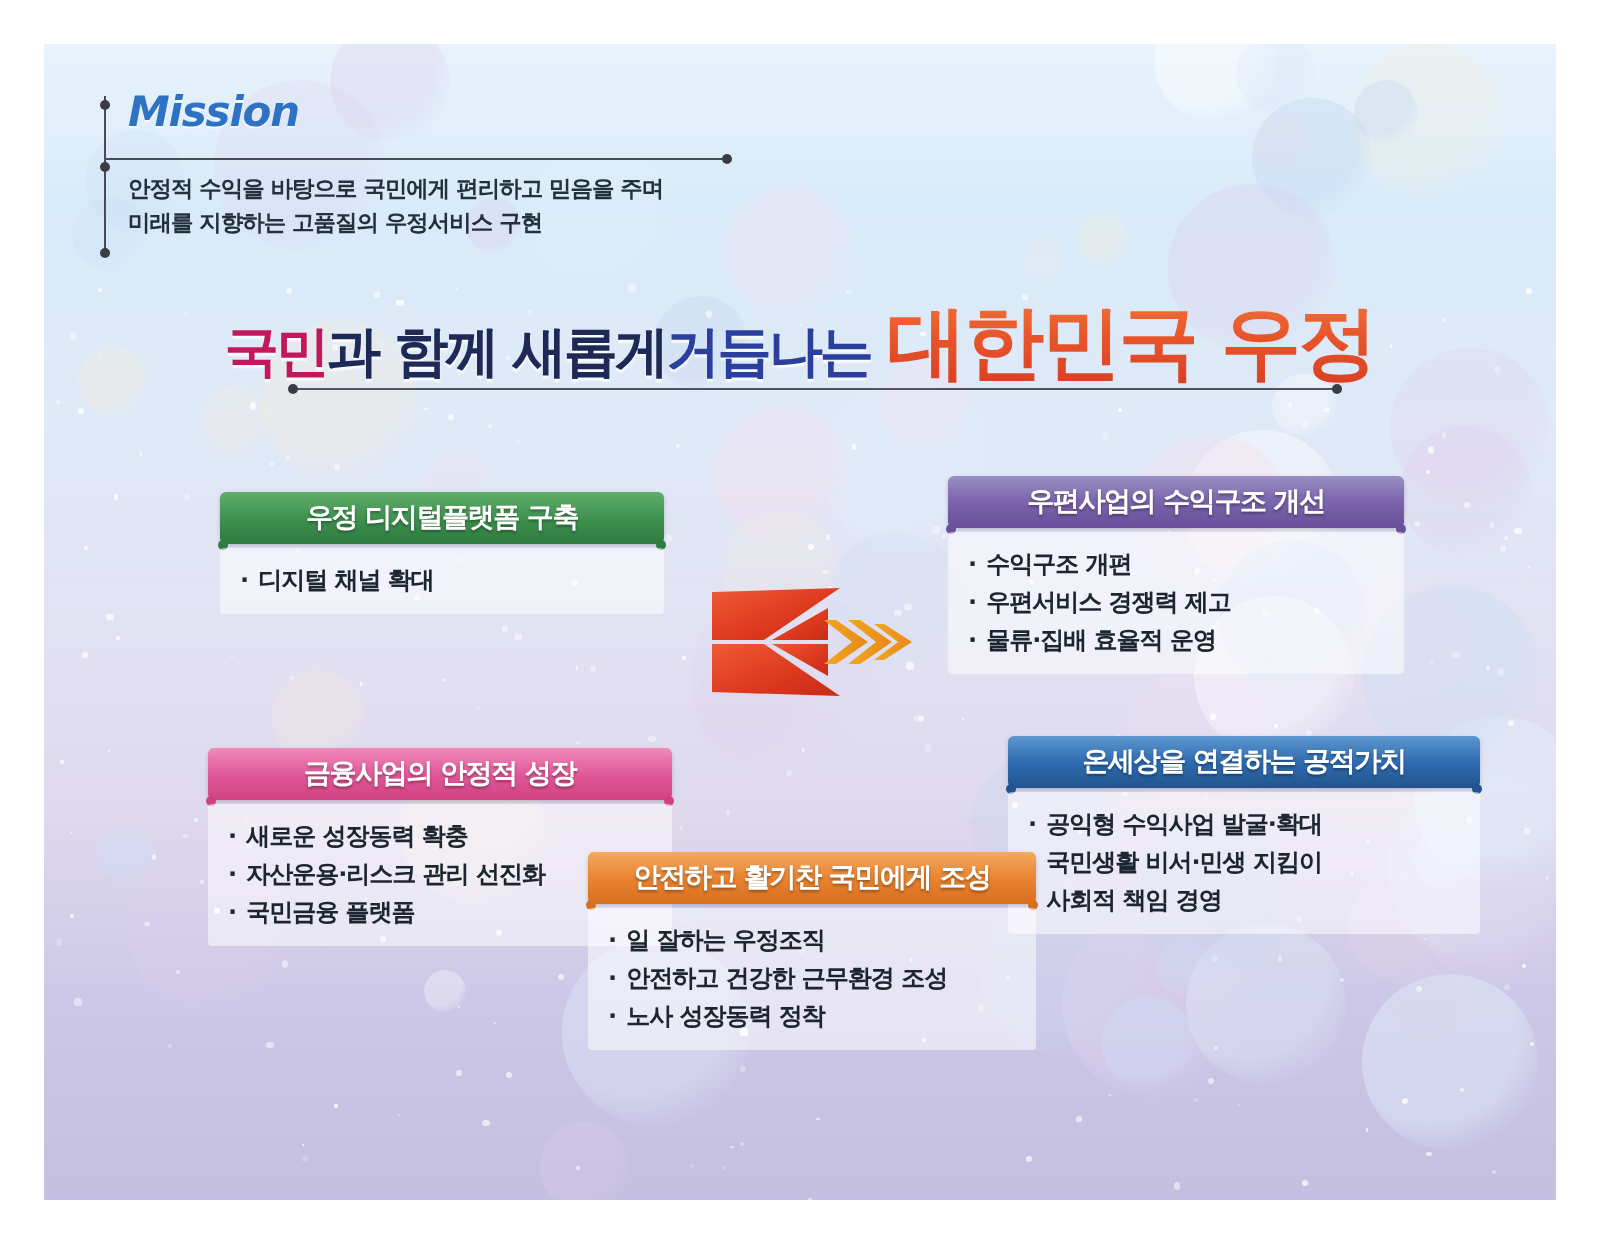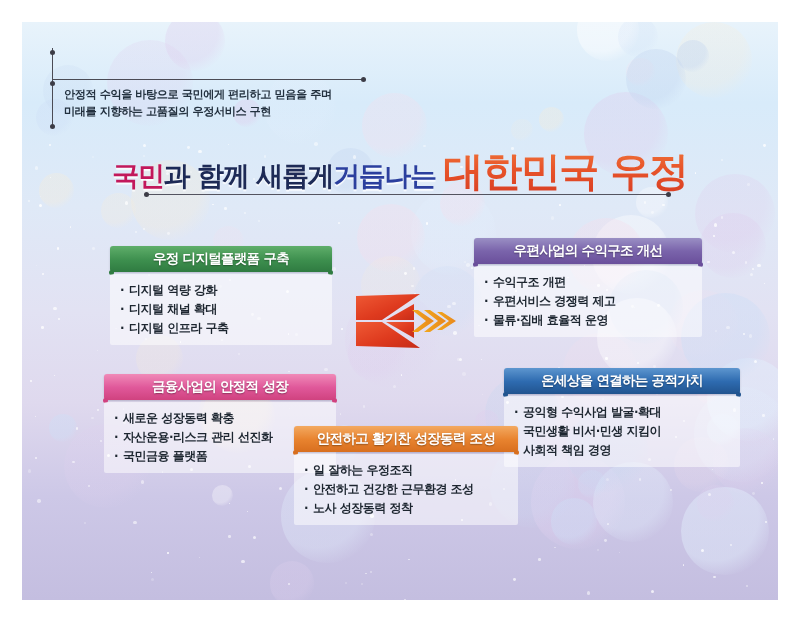--- a/index.html
+++ b/index.html
@@ -567,20 +567,21 @@
       <div class="spark" style="width: 1.76009px; height: 1.76009px; left: 580.13px; top: 376.275px; opacity: 0.25;"></div>
       <div class="spark" style="width: 2.37413px; height: 2.37413px; left: 65.6609px; top: 462.692px; opacity: 0.58;"></div>
     </div>
 
   <div id="mission-block">
     <div id="mission-vline">
       <span class="mdot" id="mdot-top"></span>
       <span class="mdot" id="mdot-mid"></span>
       <span class="mdot" id="mdot-bot"></span>
     </div>
+    <div id="mission-title">Mission</div>
     <div id="mission-hline">
       <span id="mission-hline-dot"></span>
     </div>
     <div id="mission-text">안정적 수익을 바탕으로 국민에게 편리하고 믿음을 주며
 미래를 지향하는 고품질의 우정서비스 구현</div>
   </div>
 
   <div id="headline">
     <span class="hl-a">국민</span><span class="hl-b">과 함께 새롭게 </span><span class="hl-c">거듭나는</span><span class="hl-d">대한민국 우정</span>
   </div>
@@ -617,23 +618,21 @@
   </div>
 
   <div class="card" id="card-digital">
     <div class="card-head">
       <span class="card-head-label">우정 디지털플랫폼 구축</span>
       <span class="card-corner-dot ccd-l"></span>
       <span class="card-corner-dot ccd-r"></span>
     </div>
     <div class="card-body">
       <ul>
-        <li>디지털 역량 강화</li>
         <li>디지털 채널 확대</li>
-        <li>디지털 인프라 구축</li>
       </ul>
     </div>
   </div>
 
   <div class="card" id="card-postal">
     <div class="card-head">
       <span class="card-head-label">우편사업의 수익구조 개선</span>
       <span class="card-corner-dot ccd-l"></span>
       <span class="card-corner-dot ccd-r"></span>
     </div>
@@ -671,21 +670,21 @@
       <ul>
         <li>공익형 수익사업 발굴·확대</li>
         <li>국민생활 비서·민생 지킴이</li>
         <li>사회적 책임 경영</li>
       </ul>
     </div>
   </div>
 
   <div class="card" id="card-culture">
     <div class="card-head">
-      <span class="card-head-label">안전하고 활기찬 성장동력 조성</span>
+      <span class="card-head-label">안전하고 활기찬 국민에게 조성</span>
       <span class="card-corner-dot ccd-l"></span>
       <span class="card-corner-dot ccd-r"></span>
     </div>
     <div class="card-body">
       <ul>
         <li>일 잘하는 우정조직</li>
         <li>안전하고 건강한 근무환경 조성</li>
         <li>노사 성장동력 정착</li>
       </ul>
     </div>

